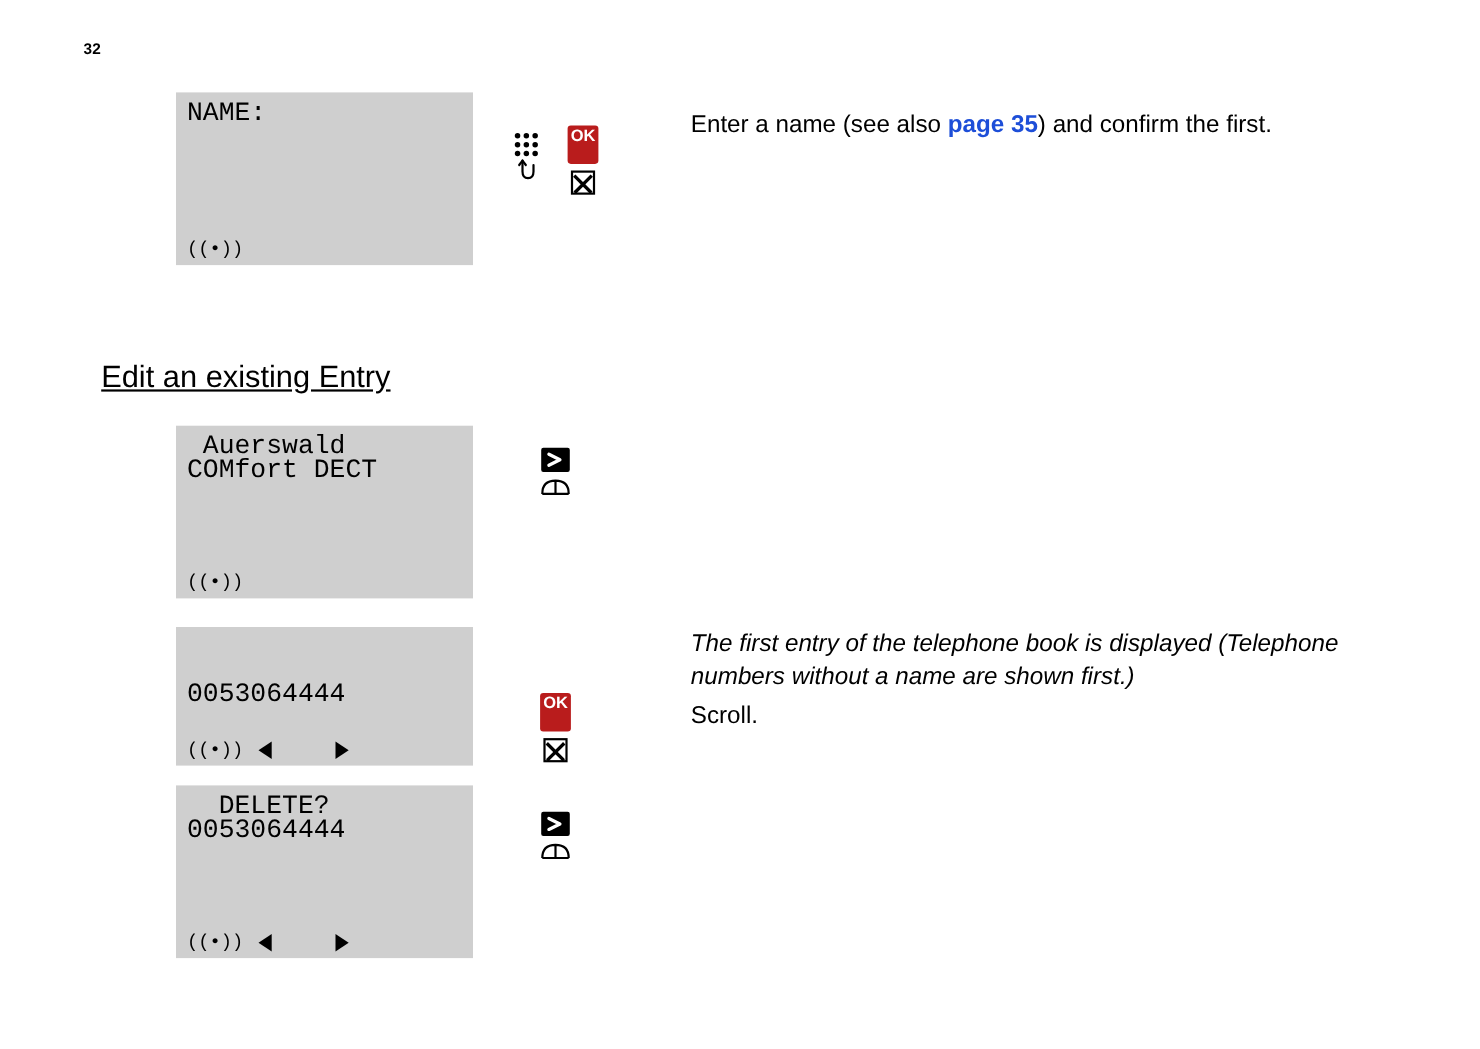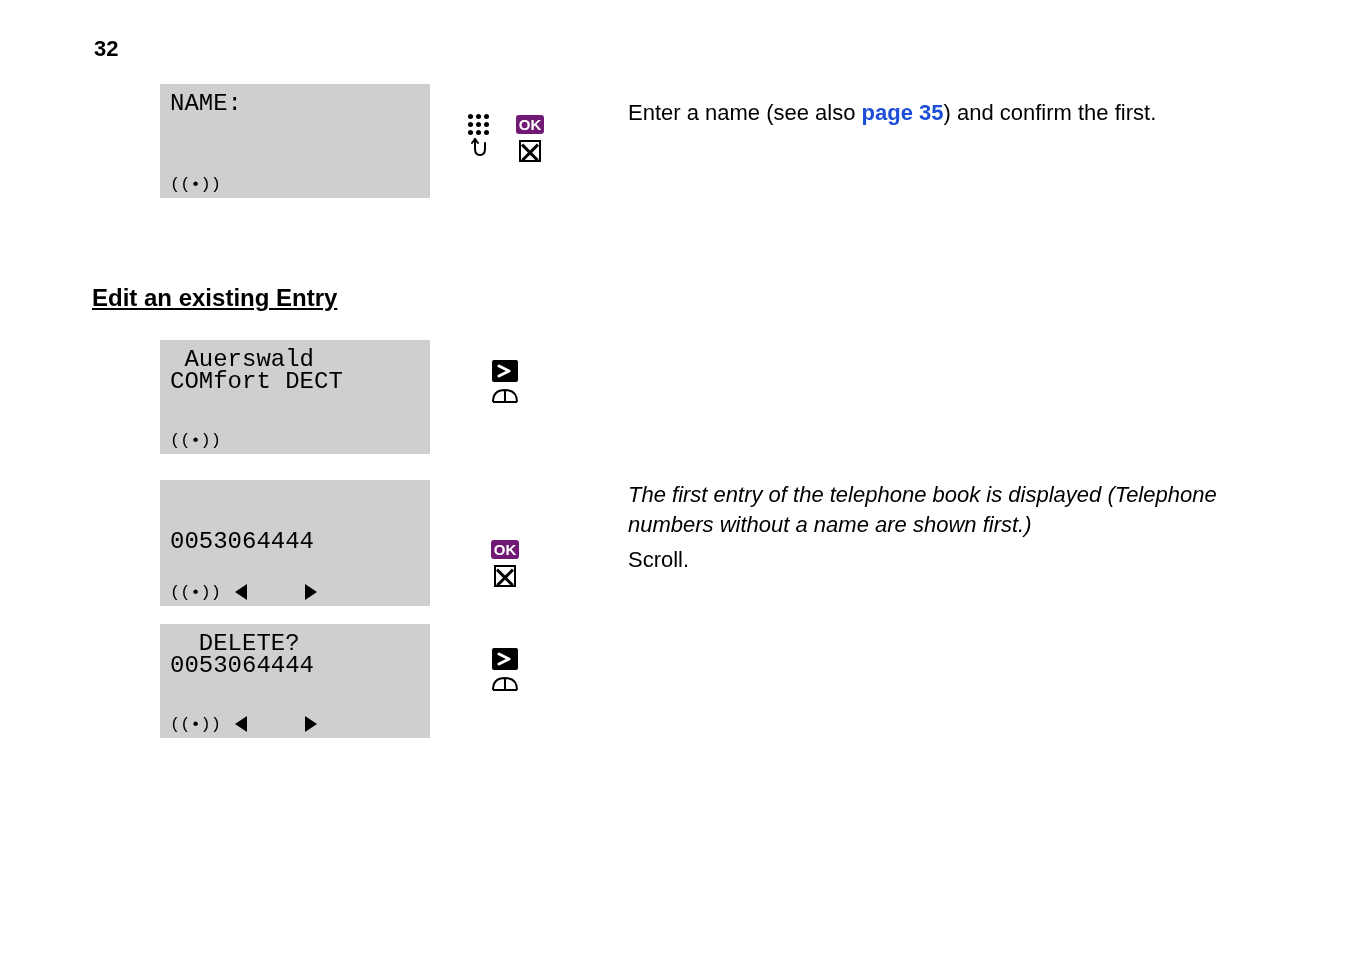--- a/index.html
+++ b/index.html
@@ -9,40 +9,40 @@
     height: 954px;
     background: #fff;
     font-family: Arial, Helvetica, sans-serif;
     color: #000;
     position: relative;
     font-size: 22px;
   }
   .page-number {
     position: absolute;
     top: 36px;
-    left: 94px;
+    left: 76px;
     font-weight: bold;
-    font-size: 22px;
+    font-size: 14px;
   }
   .content {
     position: absolute;
     top: 84px;
     left: 160px;
     width: 1100px;
   }
   .row {
     display: flex;
     align-items: flex-start;
     margin-bottom: 18px;
   }
   .row.gap { margin-top: 26px; }
 
   .lcd {
     width: 270px;
-    height: 114px;
+    height: 157px;
     background: #cfcfcf;
     padding: 6px 10px 4px 10px;
     position: relative;
     font-family: "Courier New", monospace;
     font-size: 24px;
     line-height: 1.0;
     letter-spacing: 0px;
   }
   .lcd .l1, .lcd .l2 {
     white-space: pre;
@@ -89,23 +89,23 @@
     margin-bottom: 2px;
     margin-left: 2px;
   }
   .keypad-icon .dots span {
     width: 5px; height: 5px; background: #000; border-radius: 50%;
   }
   .keypad-icon svg { display: block; }
 
   .ok-stack { display: flex; flex-direction: column; align-items: center; gap: 6px; }
   .ok-box {
-    background: #701a75; color: #fff;
+    background: #b91c1c; color: #fff;
     font-size: 15px; font-weight: bold;
-    padding: 2px 3px 2px 3px;
+    padding: 2px 3px 18px 3px;
     border-radius: 3px;
     font-family: Arial, sans-serif;
     line-height: 1;
   }
   .cancel-icon {
     width: 22px; height: 22px;
     border: 2px solid #000;
     position: relative;
   }
   .cancel-icon::before, .cancel-icon::after {
@@ -134,22 +134,22 @@
     padding-top: 14px;
     font-size: 22px;
     line-height: 1.35;
   }
   .desc p { margin: 0 0 6px 0; }
   .desc .italic { font-style: italic; }
   .link { color: #1d4ed8; font-weight: bold; }
 
   .section-heading {
     margin: 86px 0 28px -68px;
-    font-size: 24px;
-    font-weight: bold;
+    font-size: 28px;
+    font-weight: normal;
     text-decoration: underline;
   }
 
   .short-lcd { height: 126px; }
   .short-lcd .l1 { margin-top: 44px; }
 
   .dect-font { font-family: "Courier New", monospace; letter-spacing:0px; }
 </style>
 </head>
 <body>

